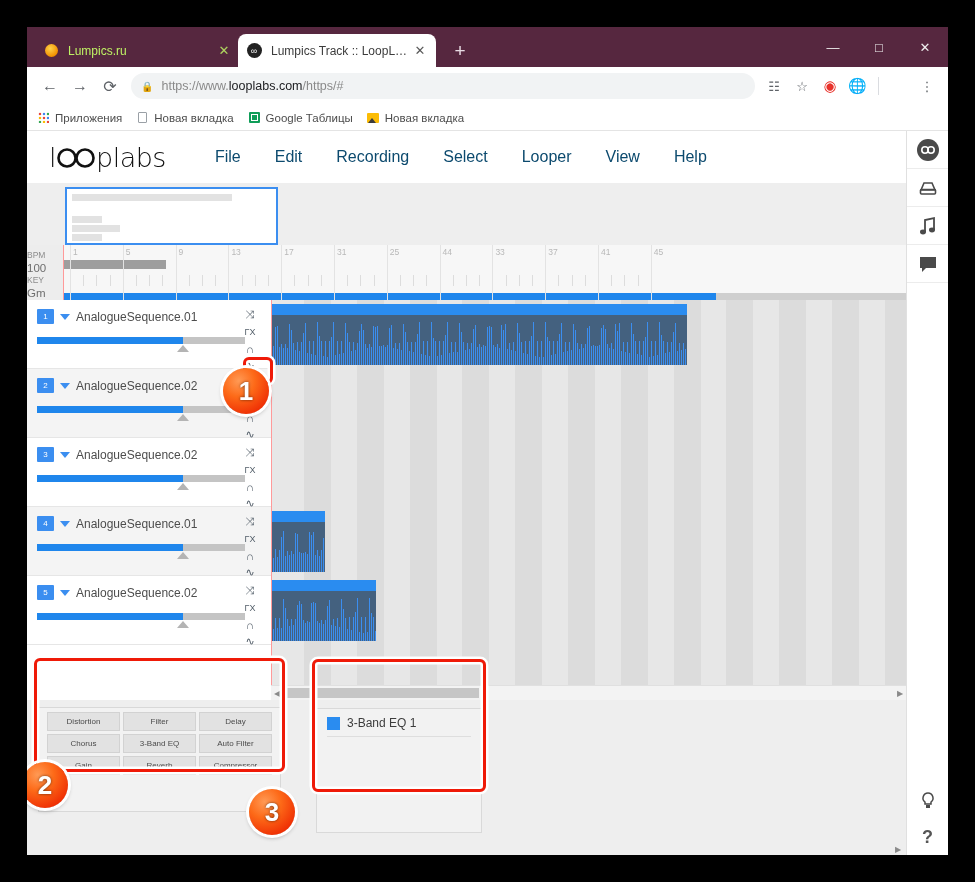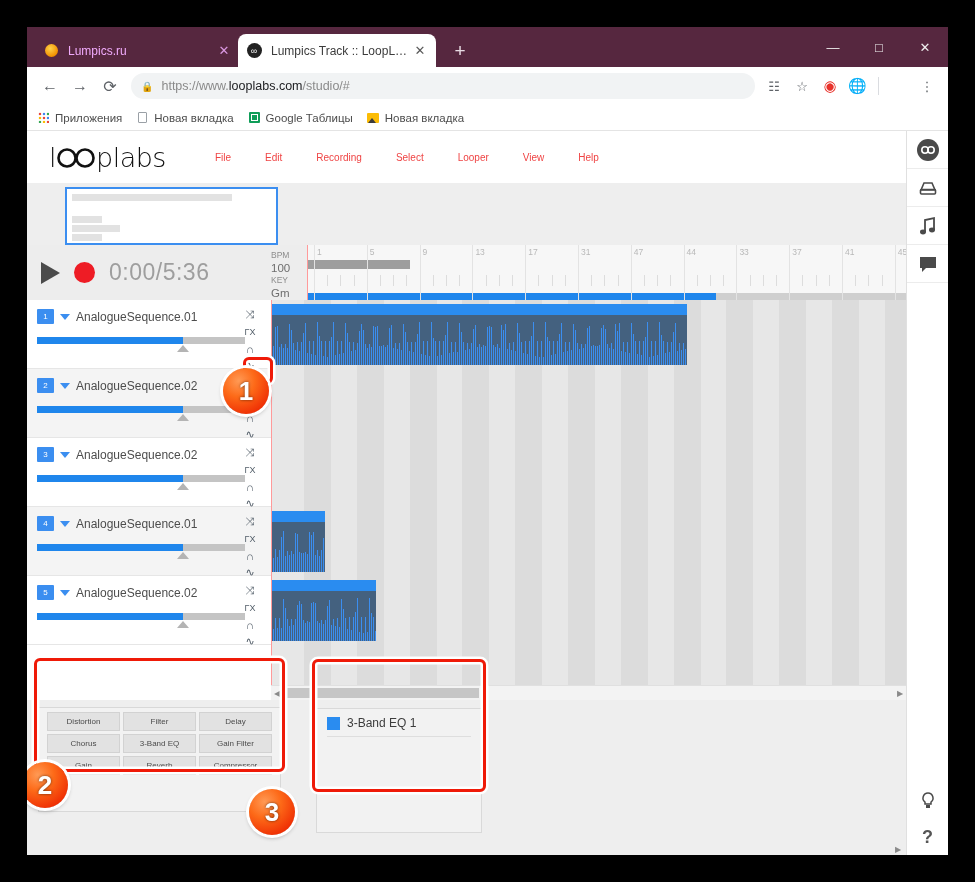--- a/index.html
+++ b/index.html
@@ -14,21 +14,21 @@
     background:#fff; overflow:hidden;
   }
   
   .tabstrip {
     height:40px; background:#56273f; position:relative;
   }
   .tab {
     position:absolute; top:7px; height:33px; border-radius:8px 8px 0 0;
     display:flex; align-items:center; padding:0 8px; font-size:12px;
   }
-  .tab.inactive { left:8px; width:205px; color:#f0abfc; }
+  .tab.inactive { left:8px; width:205px; color:#bef264; }
   .tab.active { left:211px; width:198px; background:#fff; color:#3c3c3c; }
   .tab .fav { width:16px; height:16px; margin-right:9px; flex:0 0 16px;
               display:flex; align-items:center; justify-content:center; }
   .tab .title { flex:1; white-space:nowrap; overflow:hidden; text-overflow:ellipsis; font-size:12px; }
   .tab .x { width:16px; text-align:center; font-size:13px; opacity:.85; }
   .dot-orange { width:13px;height:13px;border-radius:50%;
                 background:radial-gradient(circle at 40% 35%, #ffd24a, #f09000 70%); }
   .infinity-fav { width:15px;height:15px;border-radius:50%;background:#222;
                   color:#fff;font-size:9px;display:flex;align-items:center;justify-content:center;}
   .newtab { position:absolute; left:420px; top:12px; width:26px; height:26px;
@@ -88,21 +88,21 @@
               justify-content:center; border-bottom:1px solid #ececec; color:#555; }
   .rail .spacer { flex:1; }
   .rail .rb { width:42px; height:36px; display:flex; align-items:center;
               justify-content:center; color:#555; font-size:16px; }
 
   .appheader { height:52px; display:flex; align-items:center; padding-left:22px; gap:0; }
   .logo { font-size:27px; letter-spacing:-0.5px; color:#111; font-weight:400;
           display:flex; align-items:center; }
   .logo .lo-txt{font-family:"DejaVu Sans",sans-serif;font-weight:300;}
   .menus { display:flex; margin-left:32px; gap:0; }
-  .menus a { font-size:10px; color:#ef4444; padding:0 17px; text-decoration:none; }
+  .menus a { font-size:16px; color:#0c4a6e; padding:0 17px; text-decoration:none; }
 
   .trackhead { height:62px; display:flex; }
   .thleft { width:244px; padding:8px 12px 0 12px; }
   .thtitle { font-size:12.5px; color:#4a4a4a; display:flex; align-items:center; gap:6px; }
   .savebox { width:11px;height:11px;border:1.3px solid #9a9a9a;position:relative;border-radius:1px;}
   .savebox:after{content:"";position:absolute;left:2px;top:4.5px;right:2px;bottom:0;background:#9a9a9a;}
   .masterbar { height:7px; background:#1f86ec; margin-top:14px; width:237px; border-radius:1px; }
   .overview { flex:1; background:#eeeeee; position:relative; }
   .ovbox { position:absolute; left:38px; top:4px; width:213px; height:58px;
            background:#fff; border:2px solid #3b8ef0; }
@@ -219,21 +219,21 @@
   </div>
 
   <div class="navbar">
     <div class="navbtn">←</div>
     <div class="navbtn">→</div>
     <div class="navbtn">⟳</div>
     <div class="omnibox">
       <span class="lock">🔒</span>
       <span class="u-dim">https://www.</span>
       <span class="u-dark">looplabs.com</span>
-      <span class="u-dim">/studio/#</span>
+      <span class="u-dim">/https/#</span>
     </div>
     <div class="navicons">
       <div class="ni">☷</div>
       <div class="ni">☆</div>
       <div class="ni" style="color:#e8322b;font-size:15px;">◉</div>
       <div class="ni" style="color:#2a7de1;font-size:15px;">🌐</div>
       <div class="sep"></div>
       <div class="ni"><span class="avatar"></span></div>
       <div class="ni">⋮</div>
     </div>
@@ -296,25 +296,20 @@
           <div class="ovbox">
             <div class="ovbar" style="left:5px;top:5px;width:160px;"></div>
             <div class="ovbar" style="left:5px;top:27px;width:30px;"></div>
             <div class="ovbar" style="left:5px;top:36px;width:48px;"></div>
             <div class="ovbar" style="left:5px;top:45px;width:30px;"></div>
           </div>
         </div>
       </div>
 
       <div class="transport">
-        <div class="tpleft">
-          <div class="play-tri"></div>
-          <div class="rec-dot"></div>
-          <div class="timecode">0:00/5:36</div>
-        </div>
         <div class="bpmbox">
           <span>BPM</span>
           <b>100</b>
           <span>KEY</span>
           <b>Gm</b>
         </div>
         <div class="ruler" id="ruler">
           <div class="loopbar" style="width:102px;"></div>
           <div class="rbottom"></div>
           <div class="rbottom2" style="width:190px;"></div>
@@ -342,21 +337,21 @@
             <div class="rnum" style="left: 220.2px;">17</div>
             <div class="rminor" style="left: 230.4px;"></div>
             <div class="rminor" style="left: 243.6px;"></div>
             <div class="rminor" style="left: 256.8px;"></div>
             <div class="rtick" style="left: 270px;"></div>
             <div class="rnum" style="left: 273px;">31</div>
             <div class="rminor" style="left: 283.2px;"></div>
             <div class="rminor" style="left: 296.4px;"></div>
             <div class="rminor" style="left: 309.6px;"></div>
             <div class="rtick" style="left: 322.8px;"></div>
-            <div class="rnum" style="left: 325.8px;">47</div>
+            <div class="rnum" style="left: 325.8px;">25</div>
             <div class="rminor" style="left: 336px;"></div>
             <div class="rminor" style="left: 349.2px;"></div>
             <div class="rminor" style="left: 362.4px;"></div>
             <div class="rtick" style="left: 375.6px;"></div>
             <div class="rnum" style="left: 378.6px;">44</div>
             <div class="rminor" style="left: 388.8px;"></div>
             <div class="rminor" style="left: 402px;"></div>
             <div class="rminor" style="left: 415.2px;"></div>
             <div class="rtick" style="left: 428.4px;"></div>
             <div class="rnum" style="left: 431.4px;">33</div>
@@ -788,21 +783,21 @@
       </div>
 
       <div class="bottom">
         <div class="fxpanel">
           <div class="fxgrid" id="fxgrid">
               <div class="fxbtn">Distortion</div>
               <div class="fxbtn">Filter</div>
               <div class="fxbtn">Delay</div>
               <div class="fxbtn">Chorus</div>
               <div class="fxbtn">3-Band EQ</div>
-              <div class="fxbtn">Gain Filter</div>
+              <div class="fxbtn">Auto Filter</div>
               <div class="fxbtn">Gain</div>
               <div class="fxbtn">Reverb</div>
               <div class="fxbtn">Compressor</div>
             </div>
         </div>
         <div class="eqpanel">
           <div class="eqhead">
             <span class="eqswatch"></span>
             <span>3-Band EQ 1</span>
           </div>

